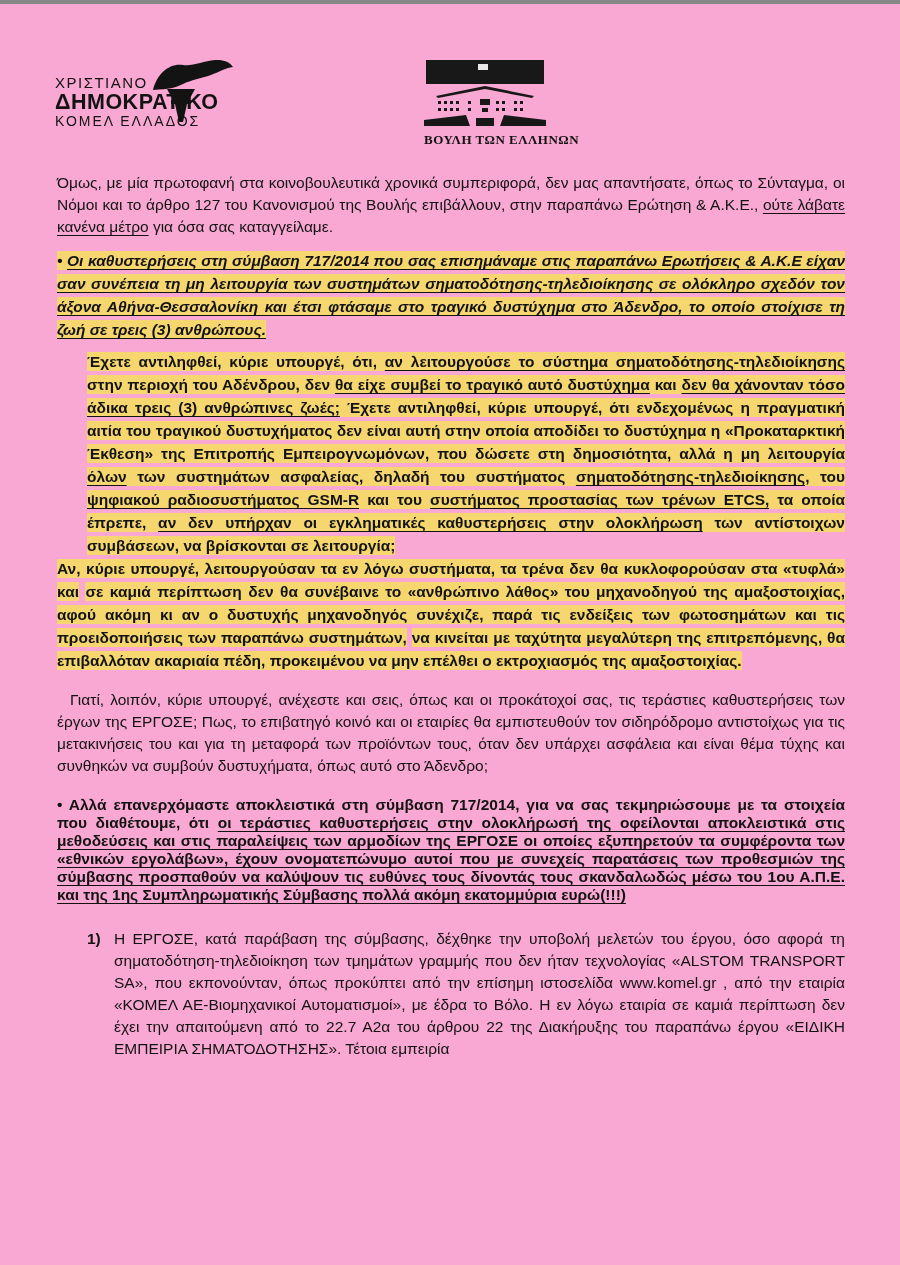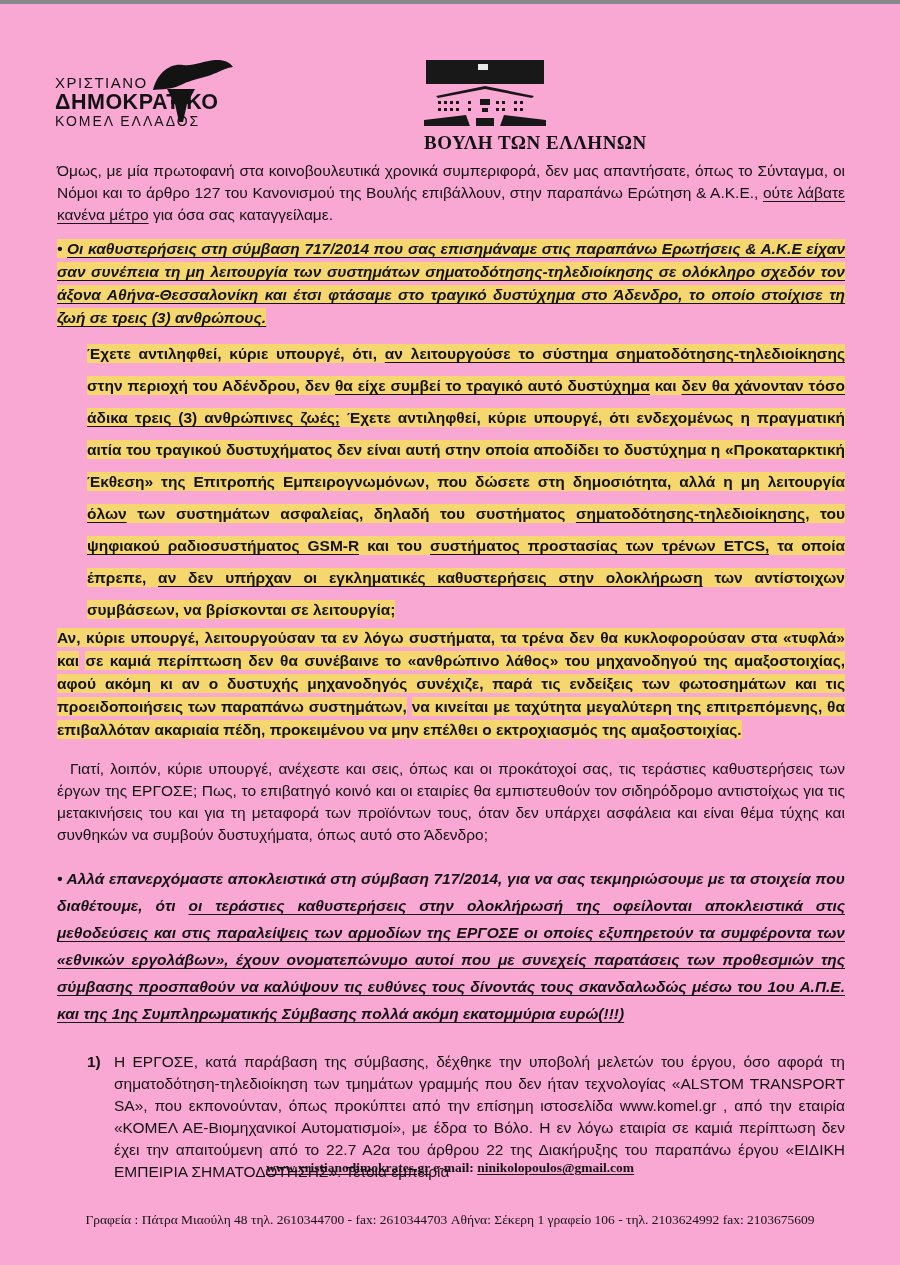--- a/index.html
+++ b/index.html
@@ -11,37 +11,37 @@
   }
   
   .party-logo{position:absolute;left:55px;top:70px;width:240px;}
   .party-line1{font-size:15px;letter-spacing:1.5px;font-weight:400;line-height:17px;}
   .party-line2{font-size:21.5px;letter-spacing:.5px;font-weight:700;line-height:22px;}
   .party-line3{font-size:14px;letter-spacing:2px;font-weight:400;line-height:17px;}
   .torch{position:absolute;left:76px;top:-16px;}
   .parliament{position:absolute;left:424px;top:56px;width:128px;text-align:center;}
   .parliament-caption{
     font-family:"Liberation Serif","DejaVu Serif",serif;
-    font-weight:700;font-size:19px;letter-spacing:.5px;margin-top:6px;white-space:nowrap;
+    font-weight:700;font-size:13px;letter-spacing:.5px;margin-top:6px;white-space:nowrap;
   }
   
   .content{
-    position:absolute;left:57px;top:156px;width:788px;
+    position:absolute;left:57px;top:168px;width:788px;
     font-size:15.5px;line-height:22px;text-align:justify;
   }
   .para{margin:0;}
   .bold{font-weight:700;}
   .hl{background:#f6d76f;box-decoration-break:clone;-webkit-box-decoration-break:clone;padding:1px 0;}
   .u{text-decoration:underline;text-underline-offset:3px;text-decoration-thickness:1px;}
   #p1{margin-bottom:11px;}
   #b1{margin-bottom:9px;line-height:23px;font-style:italic;}
-  #p2{line-height:32px;padding-left:30px;}
+  #p2{line-height:23px;padding-left:30px;}
   #p3{line-height:23px;margin-bottom:17px;}
   #p4{text-indent:13px;margin-bottom:19px;}
-  #b2{line-height:27px;margin-bottom:24px;font-style:italic;}
+  #b2{line-height:18px;margin-bottom:24px;}
   #pio{margin-bottom:23px;}
   .numitem{display:flex;padding-left:30px;}
   .num{font-weight:700;width:27px;flex:0 0 27px;}
   .itemtext{flex:1;}
   
   .footer{position:absolute;left:0;top:1156px;width:900px;
     font-family:"Liberation Serif","DejaVu Serif",serif;}
   .weburl{margin:0;text-align:center;font-size:13.5px;font-weight:700;}
   .weburl .u{text-underline-offset:2px;}
   .address{margin:36px 0 0 0;text-align:center;font-size:13.5px;white-space:nowrap;}
@@ -108,18 +108,14 @@
     <p class="para bold" id="p2"><span class="hl">Έχετε αντιληφθεί, κύριε υπουργέ, ότι, </span><span class="u hl">αν λειτουργούσε το σύστημα σηματοδότησης-τηλεδιοίκησης</span><span class="hl"> στην περιοχή του Αδένδρου, δεν </span><span class="u hl">θα είχε συμβεί το τραγικό αυτό δυστύχημα</span><span class="hl"> και </span><span class="u hl">δεν θα χάνονταν τόσο άδικα τρεις (3) ανθρώπινες ζωές;</span><span class="hl"> Έχετε αντιληφθεί, κύριε υπουργέ, ότι ενδεχομένως η πραγματική αιτία του τραγικού δυστυχήματος δεν είναι αυτή στην οποία αποδίδει το δυστύχημα η «Προκαταρκτική Έκθεση» της Επιτροπής Εμπειρογνωμόνων, που δώσετε στη δημοσιότητα, αλλά η μη λειτουργία </span><span class="u hl">όλων</span><span class="hl"> των συστημάτων ασφαλείας, δηλαδή του συστήματος </span><span class="u hl">σηματοδότησης-τηλεδιοίκησης</span><span class="hl">, του </span><span class="u hl">ψηφιακού ραδιοσυστήματος GSM-R</span><span class="hl"> και του </span><span class="u hl">συστήματος προστασίας των τρένων ETCS,</span><span class="hl"> τα οποία έπρεπε, </span><span class="u hl">αν δεν υπήρχαν οι εγκληματικές καθυστερήσεις στην ολοκλήρωση</span><span class="hl"> των αντίστοιχων συμβάσεων, να βρίσκονται σε λειτουργία;</span></p>
     <p class="para bold" id="p3"><span class="hl">Αν, κύριε υπουργέ, λειτουργούσαν τα εν λόγω συστήματα, τα τρένα δεν θα κυκλοφορούσαν  στα «τυφλά» και</span><span>  </span><span class="hl">σε καμιά περίπτωση δεν θα συνέβαινε το «ανθρώπινο λάθος» του μηχανοδηγού της αμαξοστοιχίας,</span><span>  </span><span class="hl">αφού ακόμη κι αν ο δυστυχής μηχανοδηγός συνέχιζε, παρά τις ενδείξεις των φωτοσημάτων και τις προειδοποιήσεις των παραπάνω συστημάτων,</span><span> </span><span class="hl">να κινείται με ταχύτητα μεγαλύτερη της επιτρεπόμενης, θα επιβαλλόταν ακαριαία πέδη, προκειμένου να μην επέλθει ο εκτροχιασμός της αμαξοστοιχίας.</span></p>
     <p class="para" id="p4"><span>Γιατί, λοιπόν, κύριε υπουργέ, ανέχεστε και σεις, όπως και οι προκάτοχοί σας, τις τεράστιες καθυστερήσεις των έργων της ΕΡΓΟΣΕ; Πως, το επιβατηγό κοινό και οι εταιρίες θα εμπιστευθούν τον σιδηρόδρομο αντιστοίχως για τις μετακινήσεις του και για τη μεταφορά των προϊόντων τους, όταν δεν υπάρχει ασφάλεια και είναι θέμα τύχης και συνθηκών να συμβούν δυστυχήματα, όπως αυτό στο Άδενδρο;</span></p>
     <p class="para bold" id="b2"><span>•  </span><span>Αλλά επανερχόμαστε αποκλειστικά στη σύμβαση 717/2014, για να σας τεκμηριώσουμε με τα στοιχεία που διαθέτουμε, ότι </span><span class="u">οι τεράστιες καθυστερήσεις στην ολοκλήρωσή της οφείλονται αποκλειστικά στις μεθοδεύσεις και στις παραλείψεις  των αρμοδίων της ΕΡΓΟΣΕ οι οποίες εξυπηρετούν τα συμφέροντα των «εθνικών εργολάβων», έχουν ονοματεπώνυμο αυτοί που με συνεχείς παρατάσεις των προθεσμιών της σύμβασης προσπαθούν να καλύψουν τις ευθύνες τους  δίνοντάς τους σκανδαλωδώς μέσω του 1ου Α.Π.Ε. και της 1ης Συμπληρωματικής Σύμβασης πολλά ακόμη εκατομμύρια ευρώ(!!!)</span></p>
     <div class="numitem">
       <span class="num">1)</span>
       <p class="para itemtext"><span>Η ΕΡΓΟΣΕ, κατά παράβαση της σύμβασης, δέχθηκε την υποβολή μελετών του έργου, όσο αφορά τη σηματοδότηση-τηλεδιοίκηση των τμημάτων γραμμής που δεν ήταν τεχνολογίας «ALSTOM TRANSPORT SA», που εκπονούνταν, όπως προκύπτει από την επίσημη ιστοσελίδα www.komel.gr , από την εταιρία «ΚΟΜΕΛ ΑΕ-Βιομηχανικοί Αυτοματισμοί», με έδρα το Βόλο. Η εν λόγω εταιρία σε καμιά περίπτωση δεν έχει την απαιτούμενη από το 22.7 Α2α του άρθρου 22 της Διακήρυξης του παραπάνω έργου «ΕΙΔΙΚΗ ΕΜΠΕΙΡΙΑ ΣΗΜΑΤΟΔΟΤΗΣΗΣ». Τέτοια εμπειρία</span></p>
     </div>
   </div>
 
-  <div class="footer">
-    <p class="weburl"><span class="u">www.xristianodimokrates.gr</span><span> e-mail: </span><span class="u">ninikolopoulos@gmail.com</span></p>
-    <p class="address">Γραφεία  : Πάτρα Μιαούλη 48 τηλ. 2610344700 - fax: 2610344703 Αθήνα: Σέκερη 1  γραφείο 106 - τηλ. 2103624992 fax: 2103675609</p>
-  </div>
 
 </div>
 
 </body></html>

